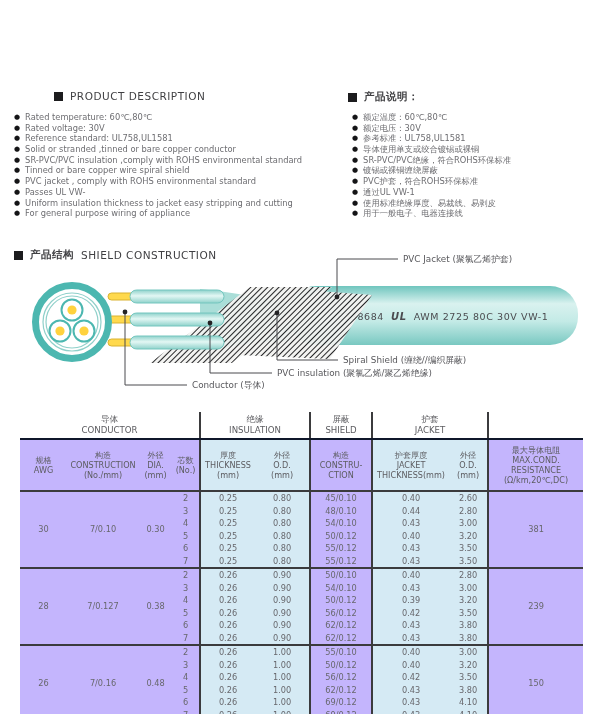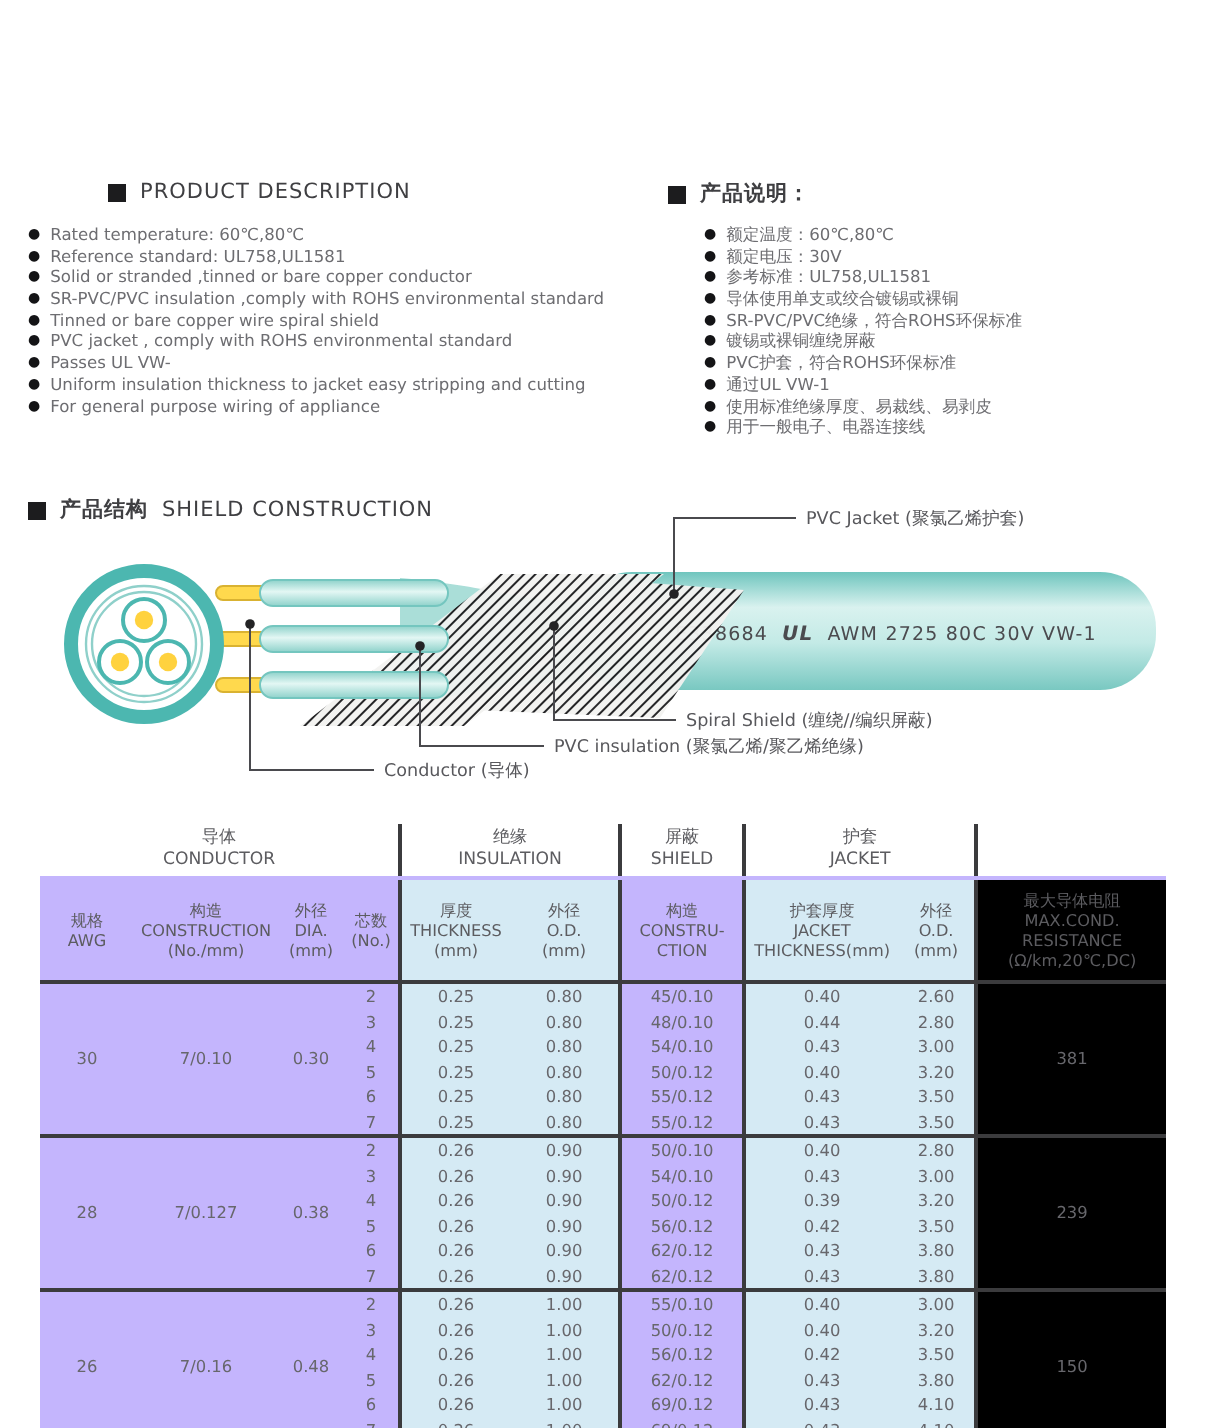--- a/index.html
+++ b/index.html
@@ -28,47 +28,51 @@
   .ul-mark{font-weight:bold;font-style:italic;font-size:10px;}
   .leader{stroke:#4a4a4e;stroke-width:1;fill:none;}
 
   
   table.spec{border-collapse:collapse;table-layout:fixed;width:563px;}
   table.spec th,table.spec td{padding:0;text-align:center;vertical-align:middle;font-weight:normal;}
   .h1 th{height:26px;background:#ffffff;font-size:8.6px;color:#5c5c60;}
   .h1 th div{line-height:11px;}
   .h2 th{height:50px;font-size:8.1px;color:#5c5c60;}
   .h2 th div{line-height:10px;}
-  .h1 th{border-bottom:2px solid #c4b5fd;}
+  .h1 th{border-bottom:2px solid #0f172a;}
   .h2 th{border-bottom:2px solid #3b3b3d;}
   .y{background:#c4b5fd;}
   .b{background:#d5eaf4;}
-  .w{background:#000000;}
+  .w{background:#c4b5fd;}
   .bR{border-right:2px solid #3b3b3d;}
   table.spec tbody td{height:12.5px;font-size:8.2px;color:#67676c;line-height:12.5px;}
   table.spec tr.group-end td{border-bottom:2px solid #3b3b3d;}
   table.spec td.span{border-bottom:2px solid #3b3b3d;}
 </style>
 </head>
 <body>
 
 <div class="abs sec-head" style="left:14px;top:90px;margin-left:40px;">
   <span class="sq"></span>
   <span>PRODUCT DESCRIPTION</span>
 </div>
 
-<div class="abs sec-head" style="left:334px;top:90px;">
+<div class="abs sec-head" style="left:348px;top:90px;">
   <span class="sq"></span>
   <span class="zh">产品说明：</span>
 </div>
 
 <ul class="blist abs" style="left:14px;top:112px;" id="desc-en">
     <li>
       <span class="dot">●</span>
       <span class="li-tx">Rated temperature: 60℃,80℃</span>
+    </li>
+    <li>
+      <span class="dot">●</span>
+      <span class="li-tx">Rated voltage: 30V</span>
     </li>
     <li>
       <span class="dot">●</span>
       <span class="li-tx">Reference standard: UL758,UL1581</span>
     </li>
     <li>
       <span class="dot">●</span>
       <span class="li-tx">Solid or stranded ,tinned or bare copper conductor</span>
     </li>
     <li>

